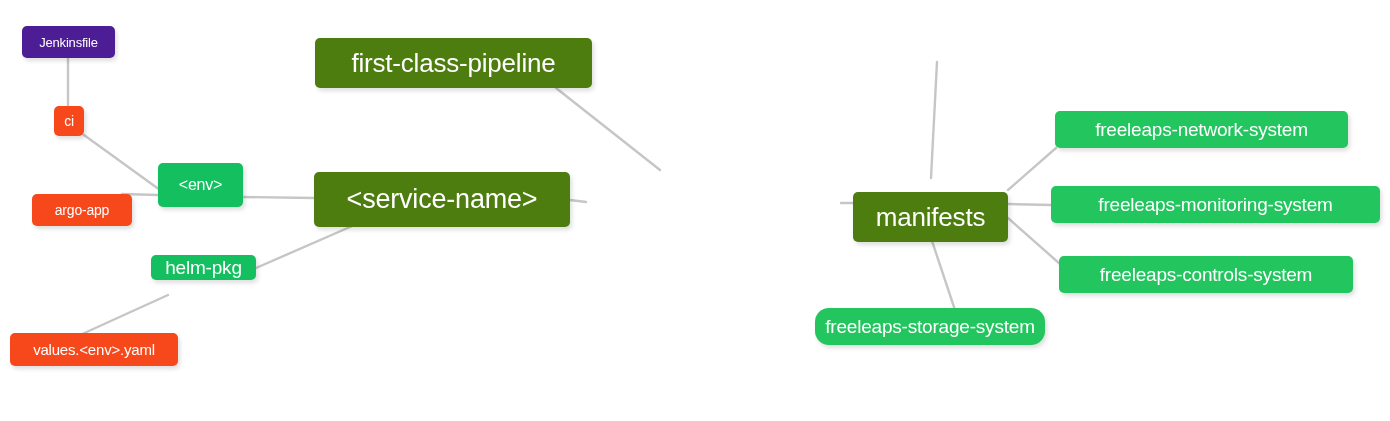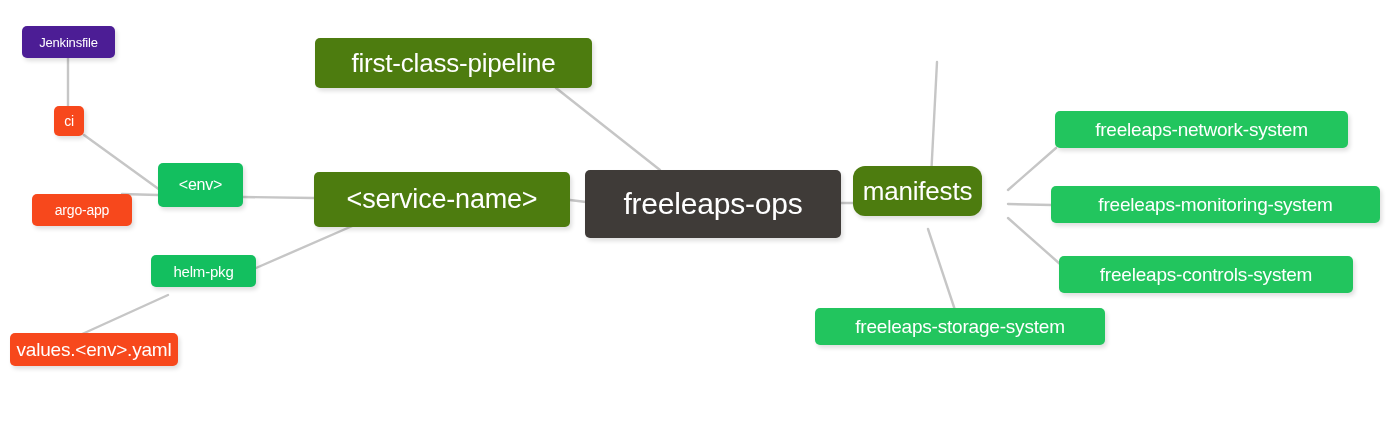--- a/index.html
+++ b/index.html
@@ -86,34 +86,33 @@
   </svg>
 
   <div class="node n-orange" style="left:22px; top:26px; width:93px; height:32px; font-size:13px;">Jenkinsfile</div>
 
   <div class="node n-red" style="left:54px; top:106px; width:30px; height:30px; font-size:14px;">ci</div>
 
   <div class="node n-red" style="left:32px; top:178px; width:100px; height:32px; font-size:14px;margin-top:16px;">argo-app</div>
 
   <div class="node n-green-d" style="left:158px; top:163px; width:85px; height:44px; font-size:16px;">&lt;env&gt;</div>
 
-  <div class="node n-green-d" style="left:151px; top:255px; width:105px; height:32px; font-size:15px;">helm-pkg</div>
+  <div class="node n-green-d" style="left:151px; top:255px; width:105px; height:25px; font-size:19px;">helm-pkg</div>
 
-  <div class="node n-red" style="left:10px; top:333px; width:168px; height:33px; font-size:19px;">values.&lt;env&gt;.yaml</div>
+  <div class="node n-red" style="left:10px; top:333px; width:168px; height:33px; font-size:15px;">values.&lt;env&gt;.yaml</div>
 
   <div class="node n-blue" style="left:315px; top:38px; width:277px; height:50px; font-size:26px;">first-class-pipeline</div>
 
   <div class="node n-blue" style="left:314px; top:172px; width:256px; height:55px; font-size:27px;">&lt;service-name&gt;</div>
 
-  <div class="node n-root" style="left:585px; top:170px; width:256px; height:68px; font-size:30px;">freeleaps-ops</div>
 
-  <div class="node n-blue" style="left:853px; top:166px; width:129px; height:50px; font-size:26px;border-radius:12px;">manifests</div>
+  <div class="node n-blue" style="left:853px; top:192px; width:155px; height:50px; font-size:26px;">manifests</div>
 
 
   <div class="node n-green" style="left:1055px; top:111px; width:293px; height:37px; font-size:19px;">freeleaps-network-system</div>
 
   <div class="node n-green" style="left:1051px; top:186px; width:329px; height:37px; font-size:19px;">freeleaps-monitoring-system</div>
 
   <div class="node n-green" style="left:1059px; top:256px; width:294px; height:37px; font-size:19px;">freeleaps-controls-system</div>
 
-  <div class="node n-green" style="left:815px; top:308px; width:290px; height:37px; font-size:19px;">freeleaps-storage-system</div>
+  <div class="node n-green" style="left:815px; top:308px; width:230px; height:37px; font-size:19px;border-radius:14px;">freeleaps-storage-system</div>
 
 </div>
 
 </body></html>

